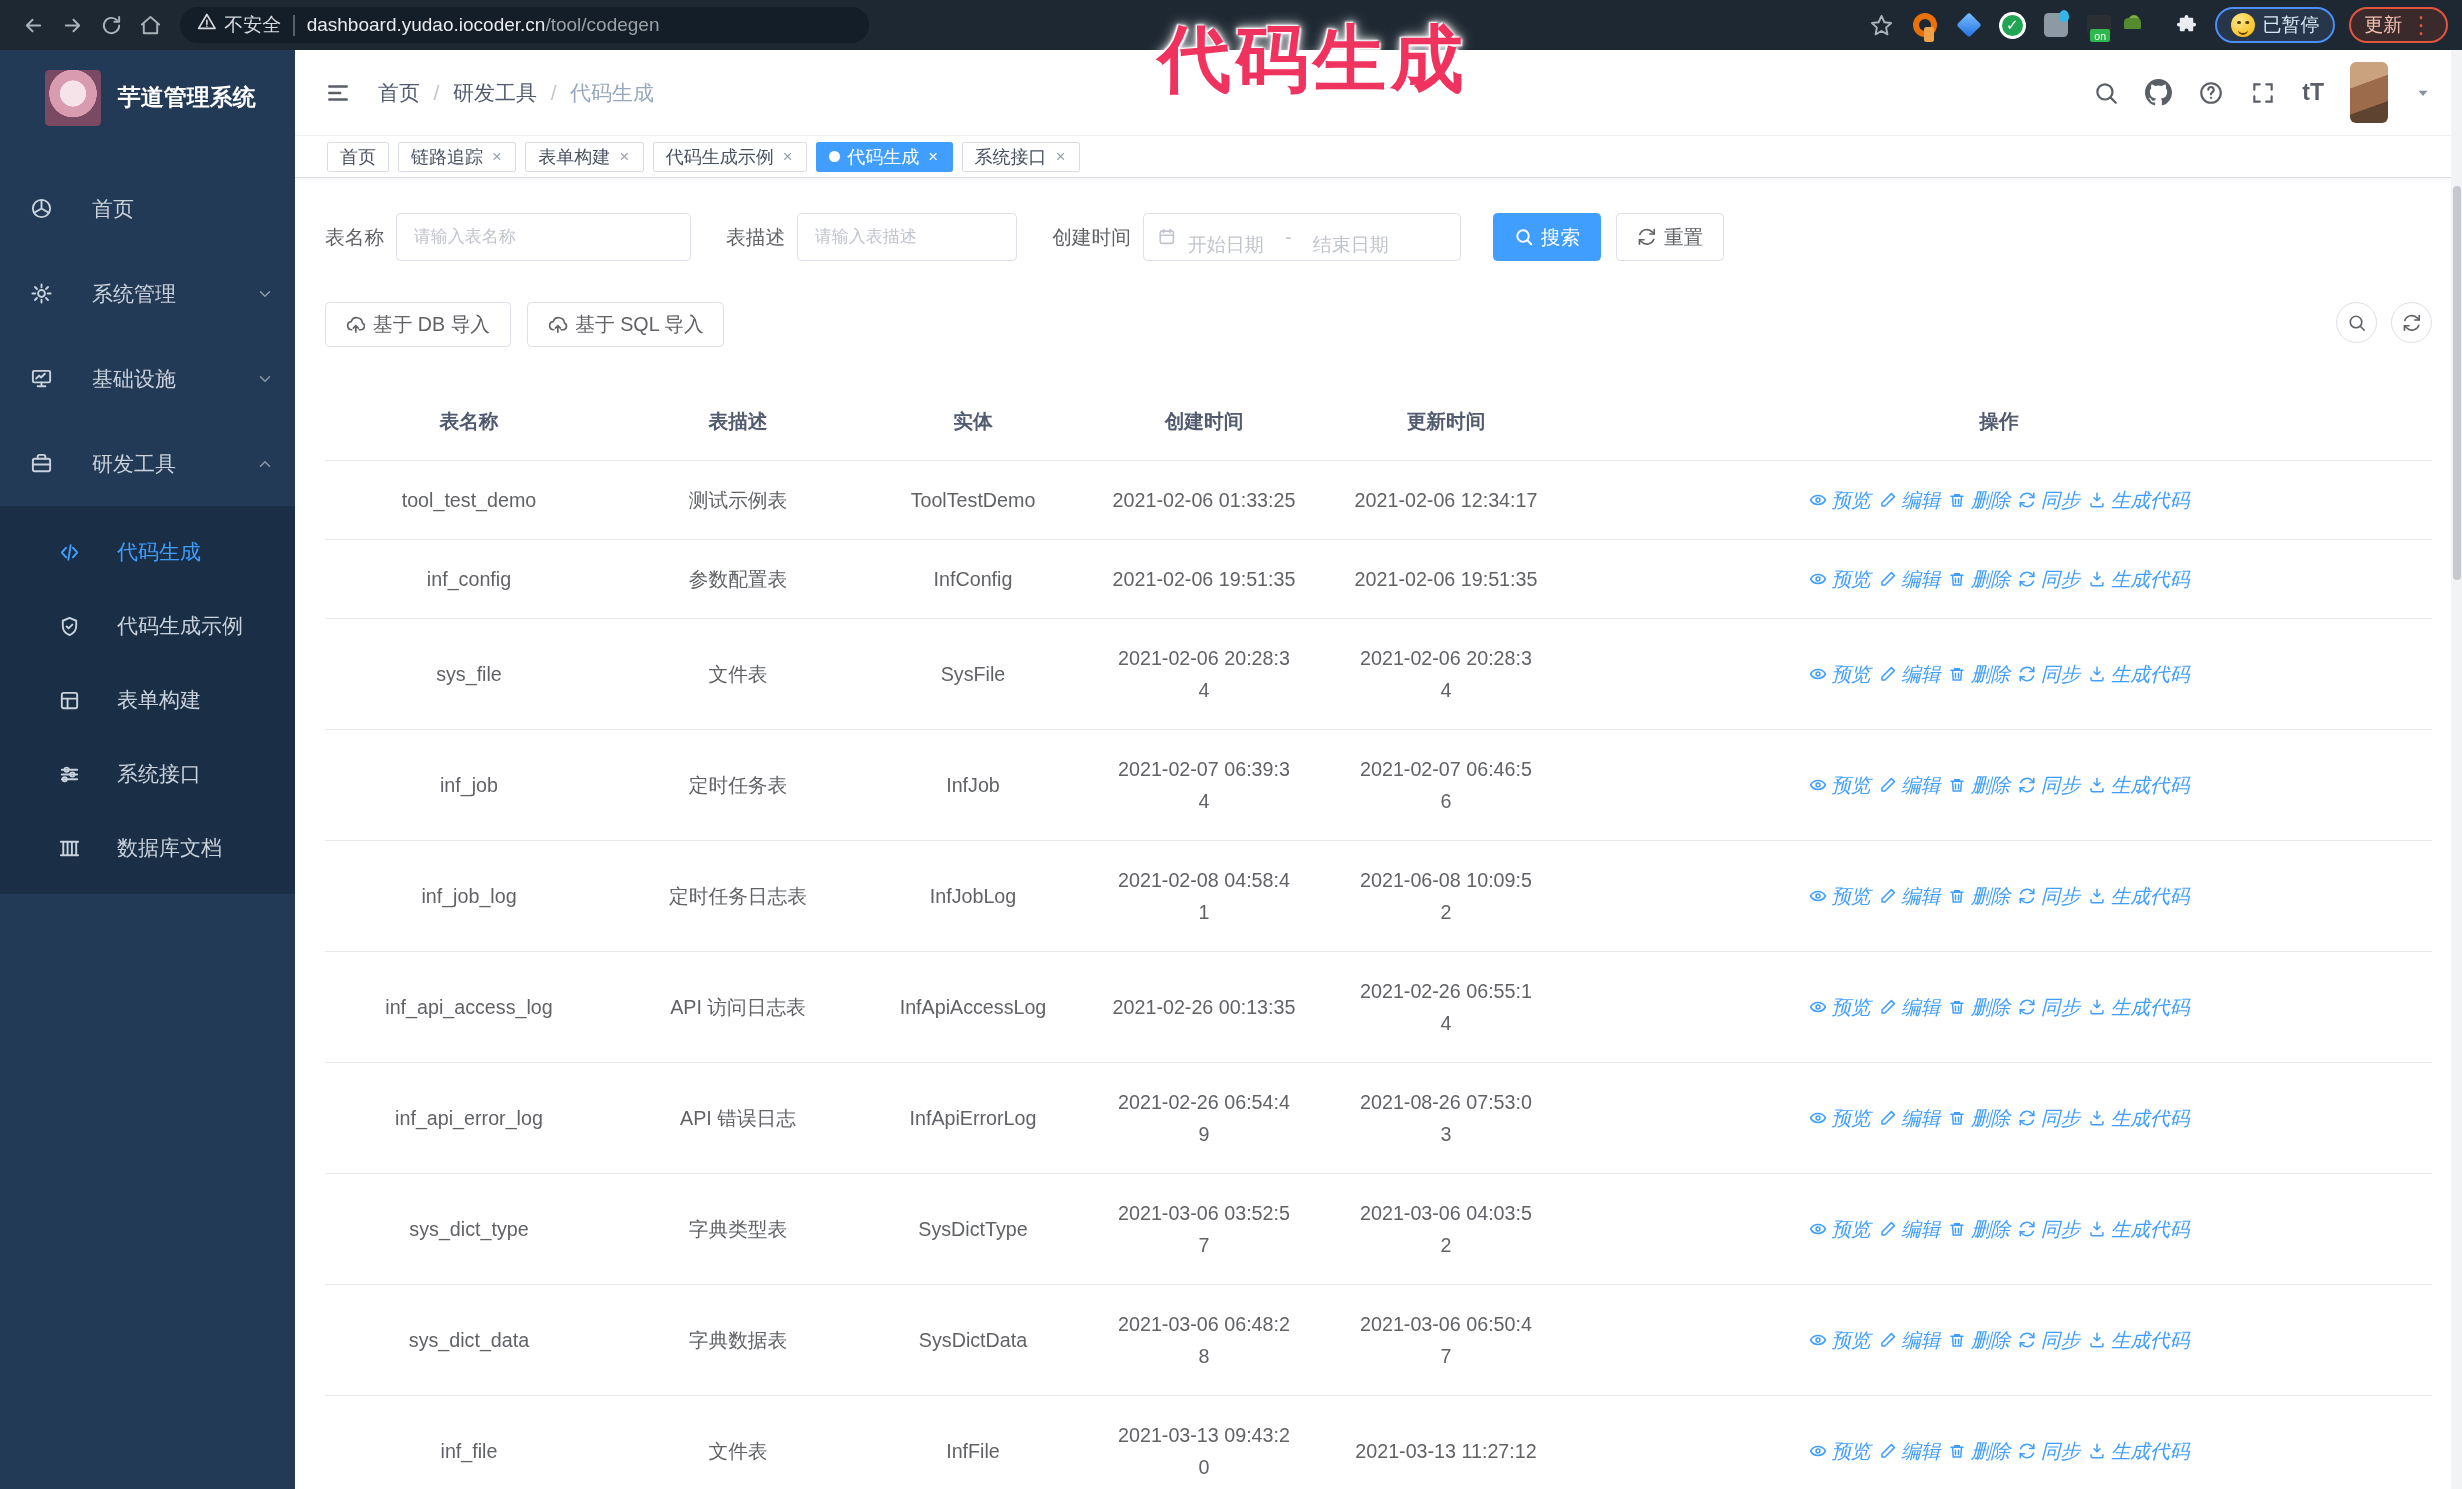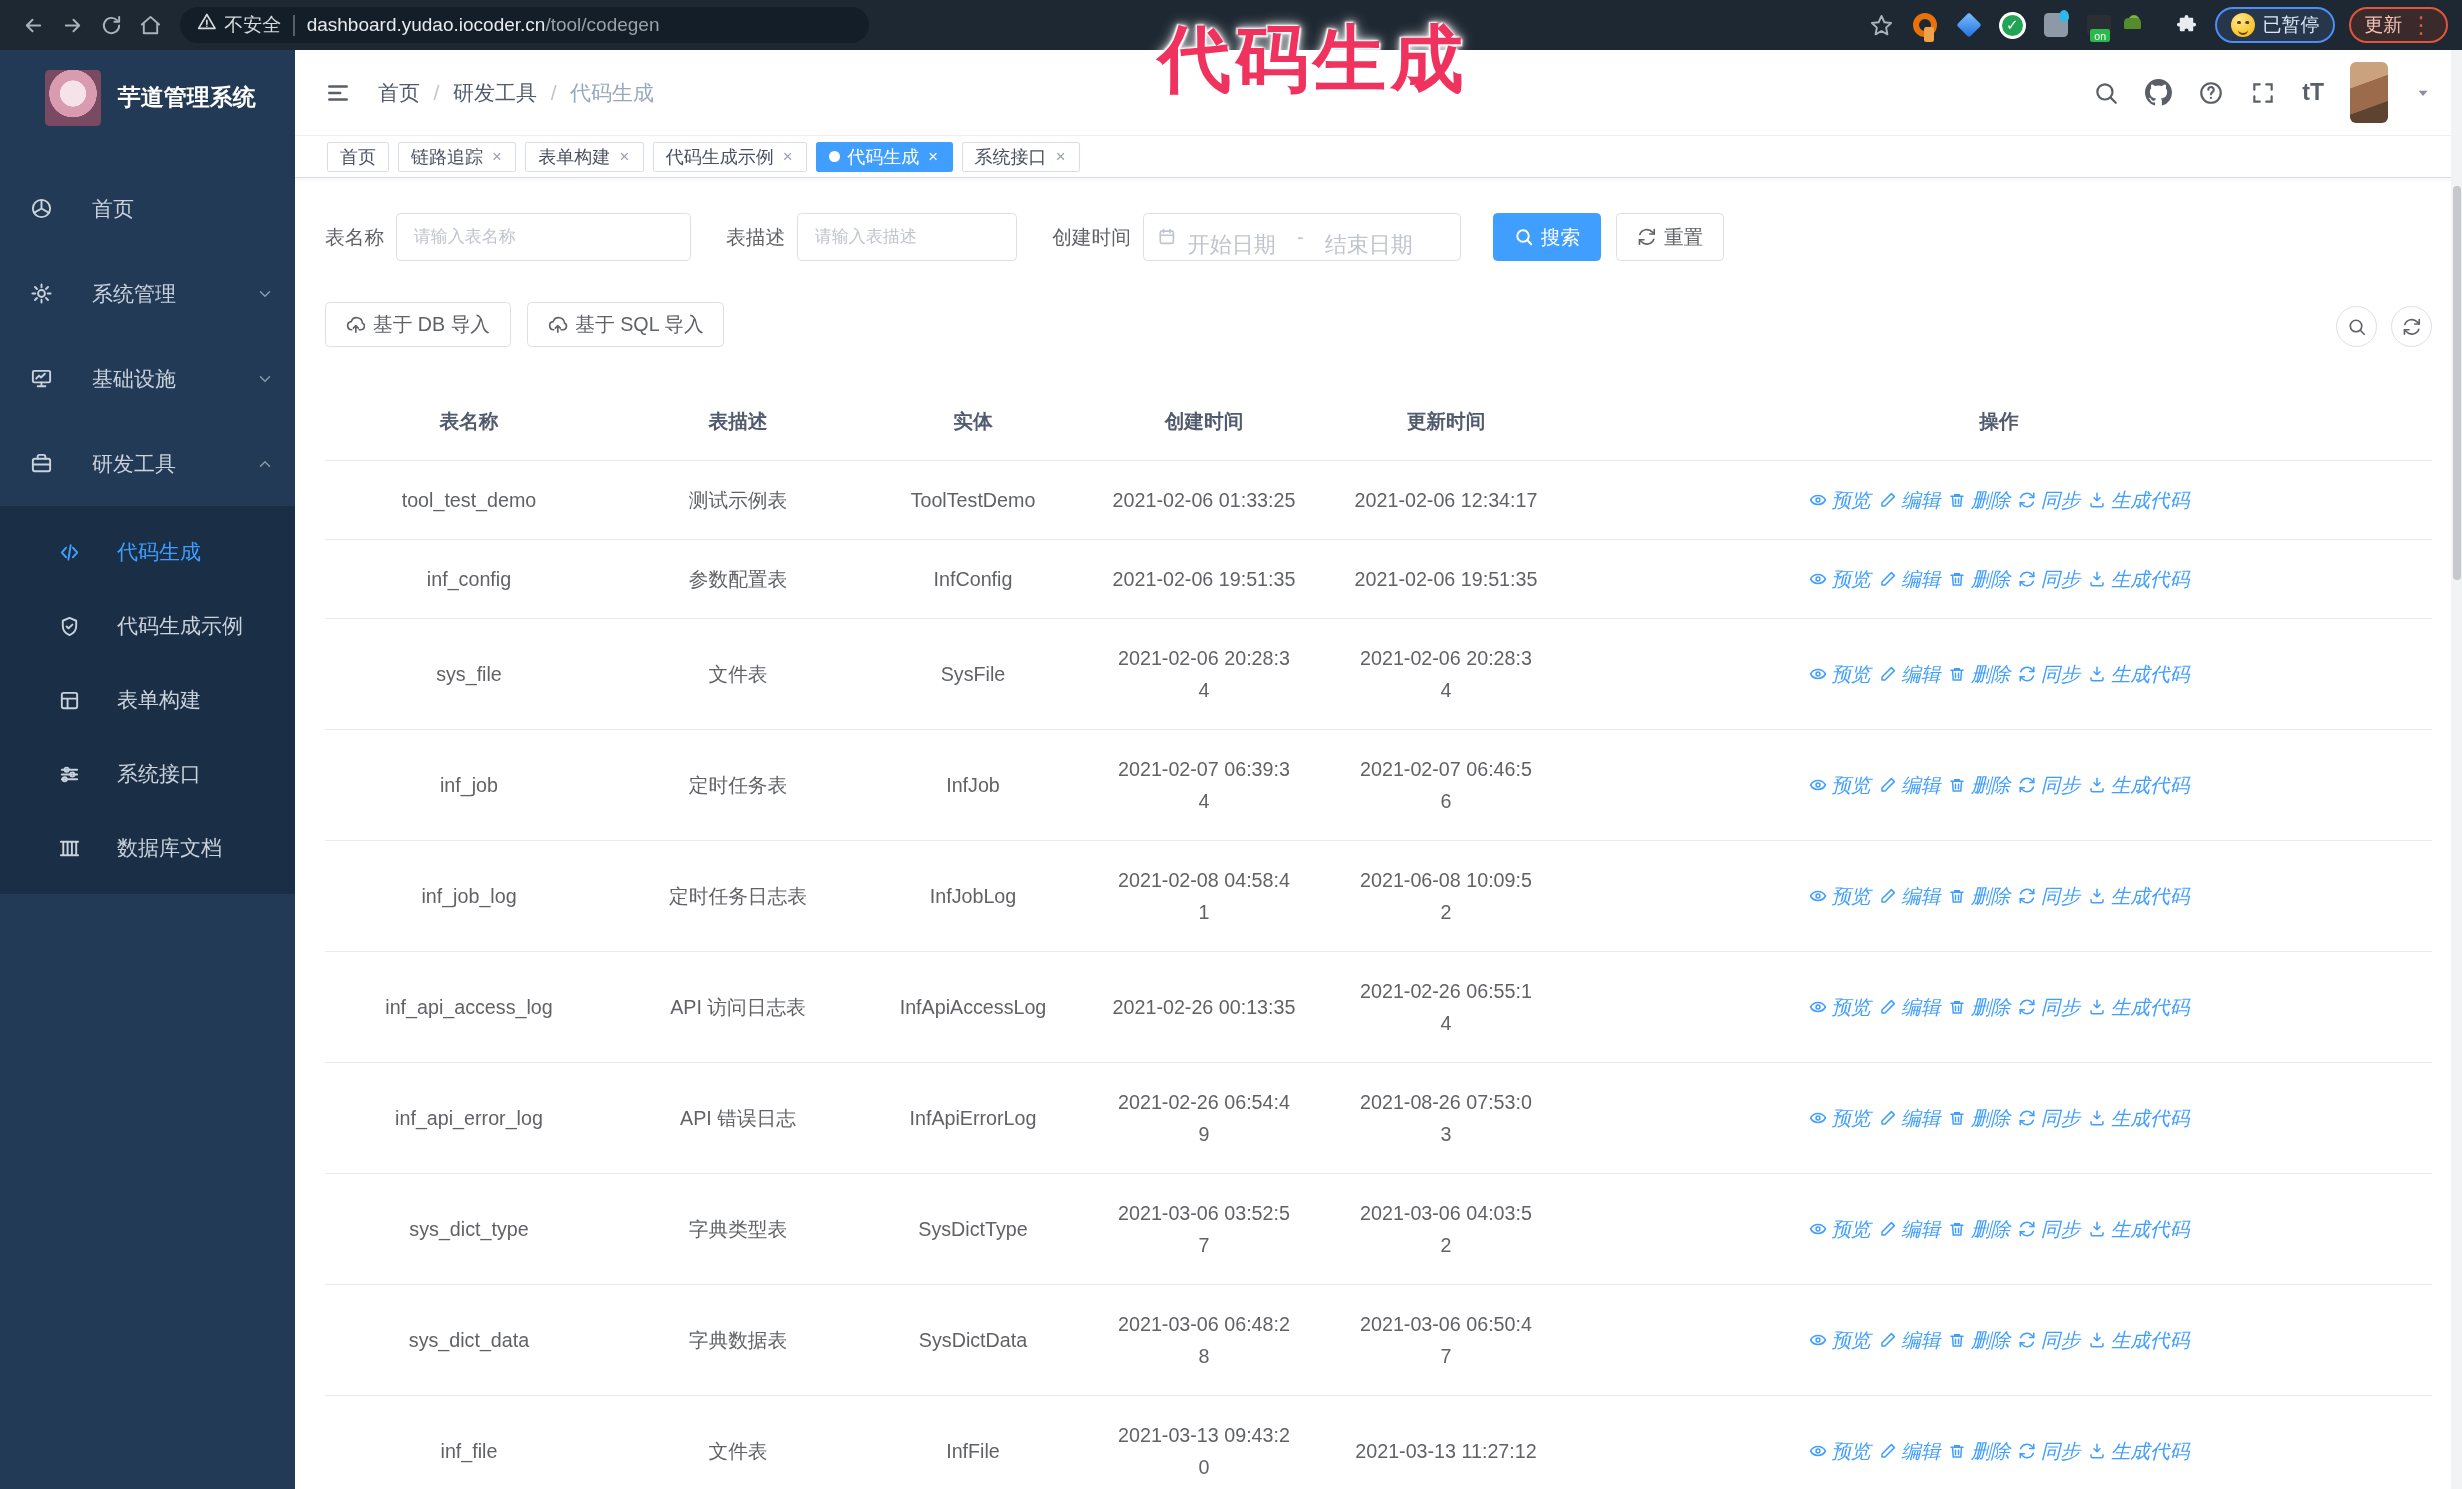--- a/index.html
+++ b/index.html
@@ -80,27 +80,27 @@
   .content{padding:35px 30px 0 30px;}
   .filters{display:flex;align-items:center;font-size:19.7px;color:#606266;}
   .f-label{margin-right:12px;white-space:nowrap;}
   .inp{height:48px;border:1.5px solid #dcdfe6;border-radius:4.5px;padding:0 16.7px;font-size:17px;color:#606266;
     font-family:inherit;outline:none;background:#fff;}
   .inp::placeholder{color:#c0c4cc;}
   .inp-name{width:295px;margin-right:35px;}
   .inp-desc{width:220px;margin-right:35px;}
   .daterange{width:318px;height:48px;border:1.5px solid #dcdfe6;border-radius:4.5px;display:flex;align-items:center;
     padding:0 13.6px;gap:10.6px;color:#c0c4cc;margin-right:32px;}
-  .daterange .ph{font-size:22px;white-space:nowrap;margin-top:16px;}
+  .daterange .ph{font-size:19px;white-space:nowrap;margin-top:16px;}
   .daterange .sep{color:#c0c4cc;}
   .btn{height:48px;border-radius:4.5px;display:inline-flex;align-items:center;gap:7.6px;padding:0 19.7px;
     font-size:19.7px;cursor:pointer;border:1.5px solid #dcdfe6;background:#fff;color:#606266;white-space:nowrap;}
   .btn-primary{background:var(--accent);border-color:var(--accent);color:#fff;}
   .btn .ic{width:19.7px;height:19.7px;}
-  .toolbar{display:flex;align-items:flex-end;margin-top:41px;}
+  .toolbar{display:flex;align-items:flex-start;margin-top:41px;}
   .toolbar .btn{margin-right:16.7px;height:45px;}
   .round-btns{margin-left:auto;display:flex;gap:13.6px;}
   .rbtn{width:41px;height:41px;border-radius:50%;border:1.5px solid #dcdfe6;background:#fff;color:#606266;
     display:flex;align-items:center;justify-content:center;cursor:pointer;}
   .rbtn .ic{width:19.7px;height:19.7px;}
 
   
   .tbl{margin-top:35px;font-size:19.7px;}
   .trow{display:flex;align-items:center;border-bottom:1.5px solid #e8eaec;}
   .th{font-weight:bold;color:#515a6e;}

